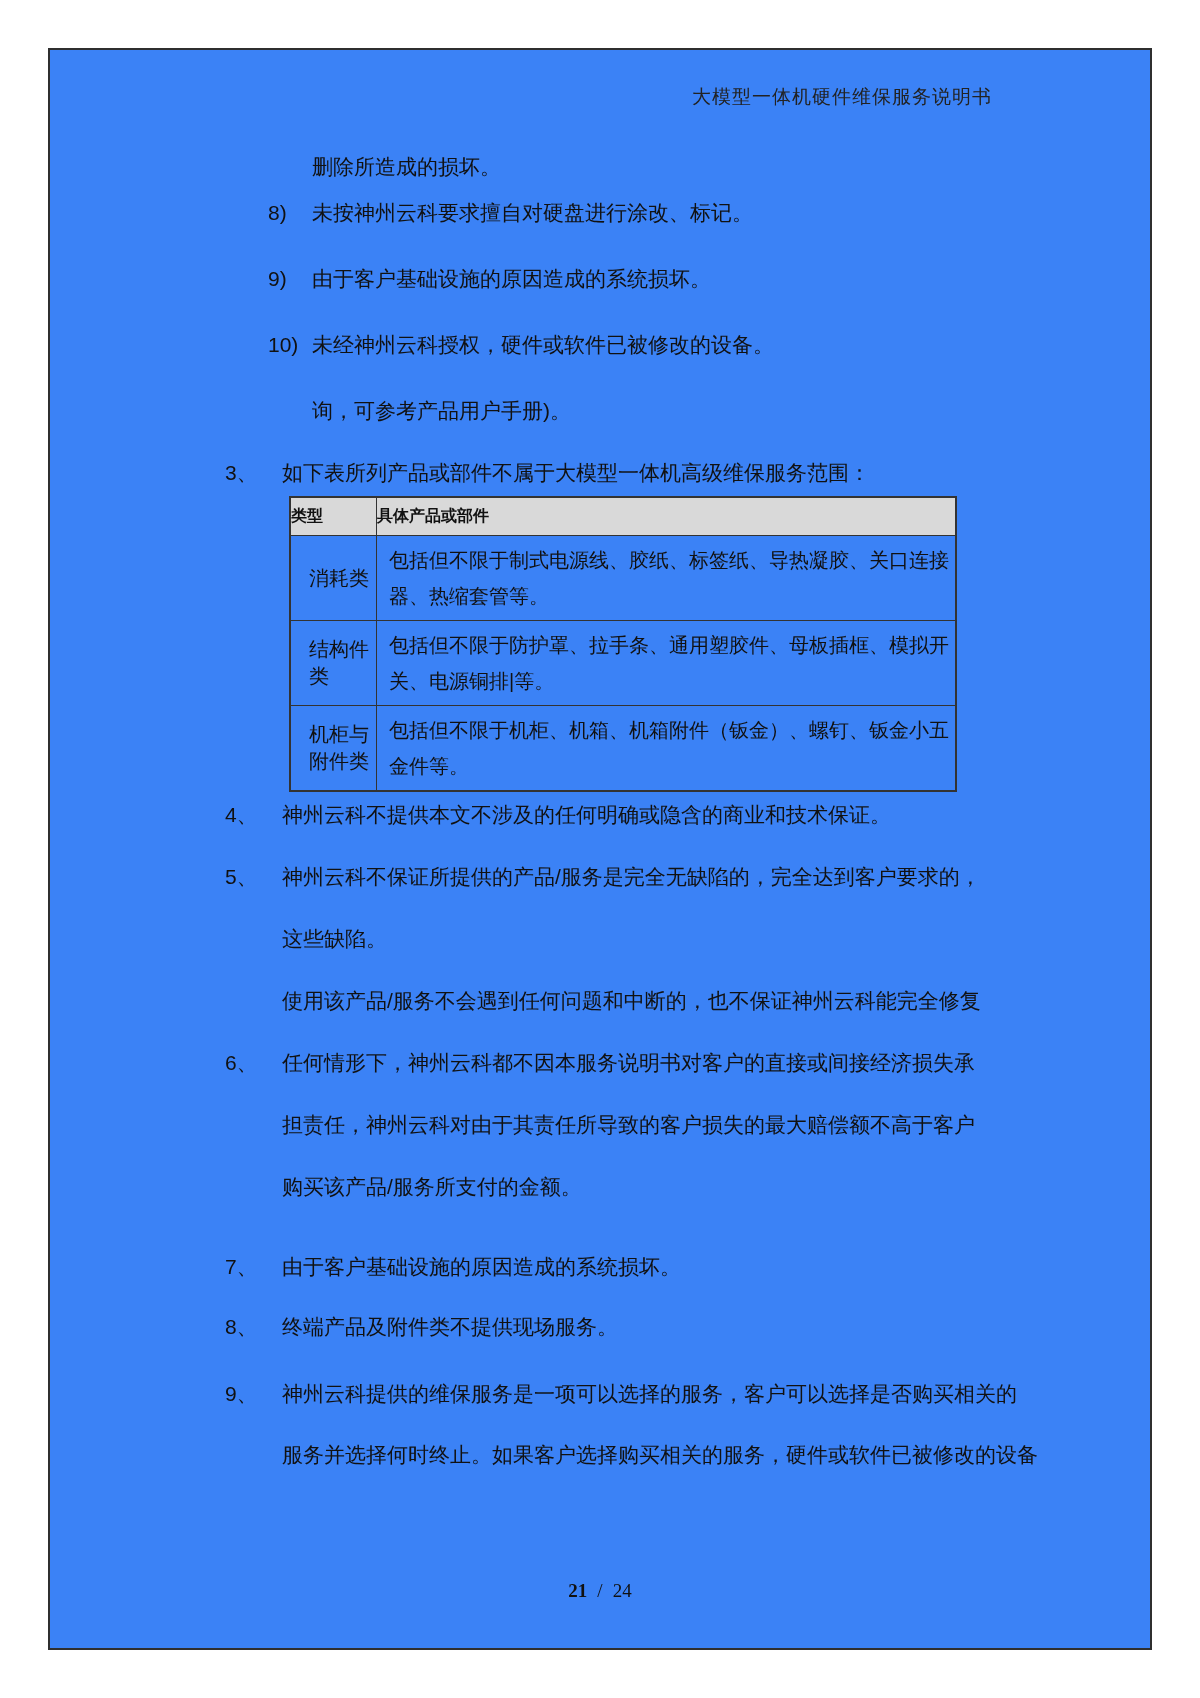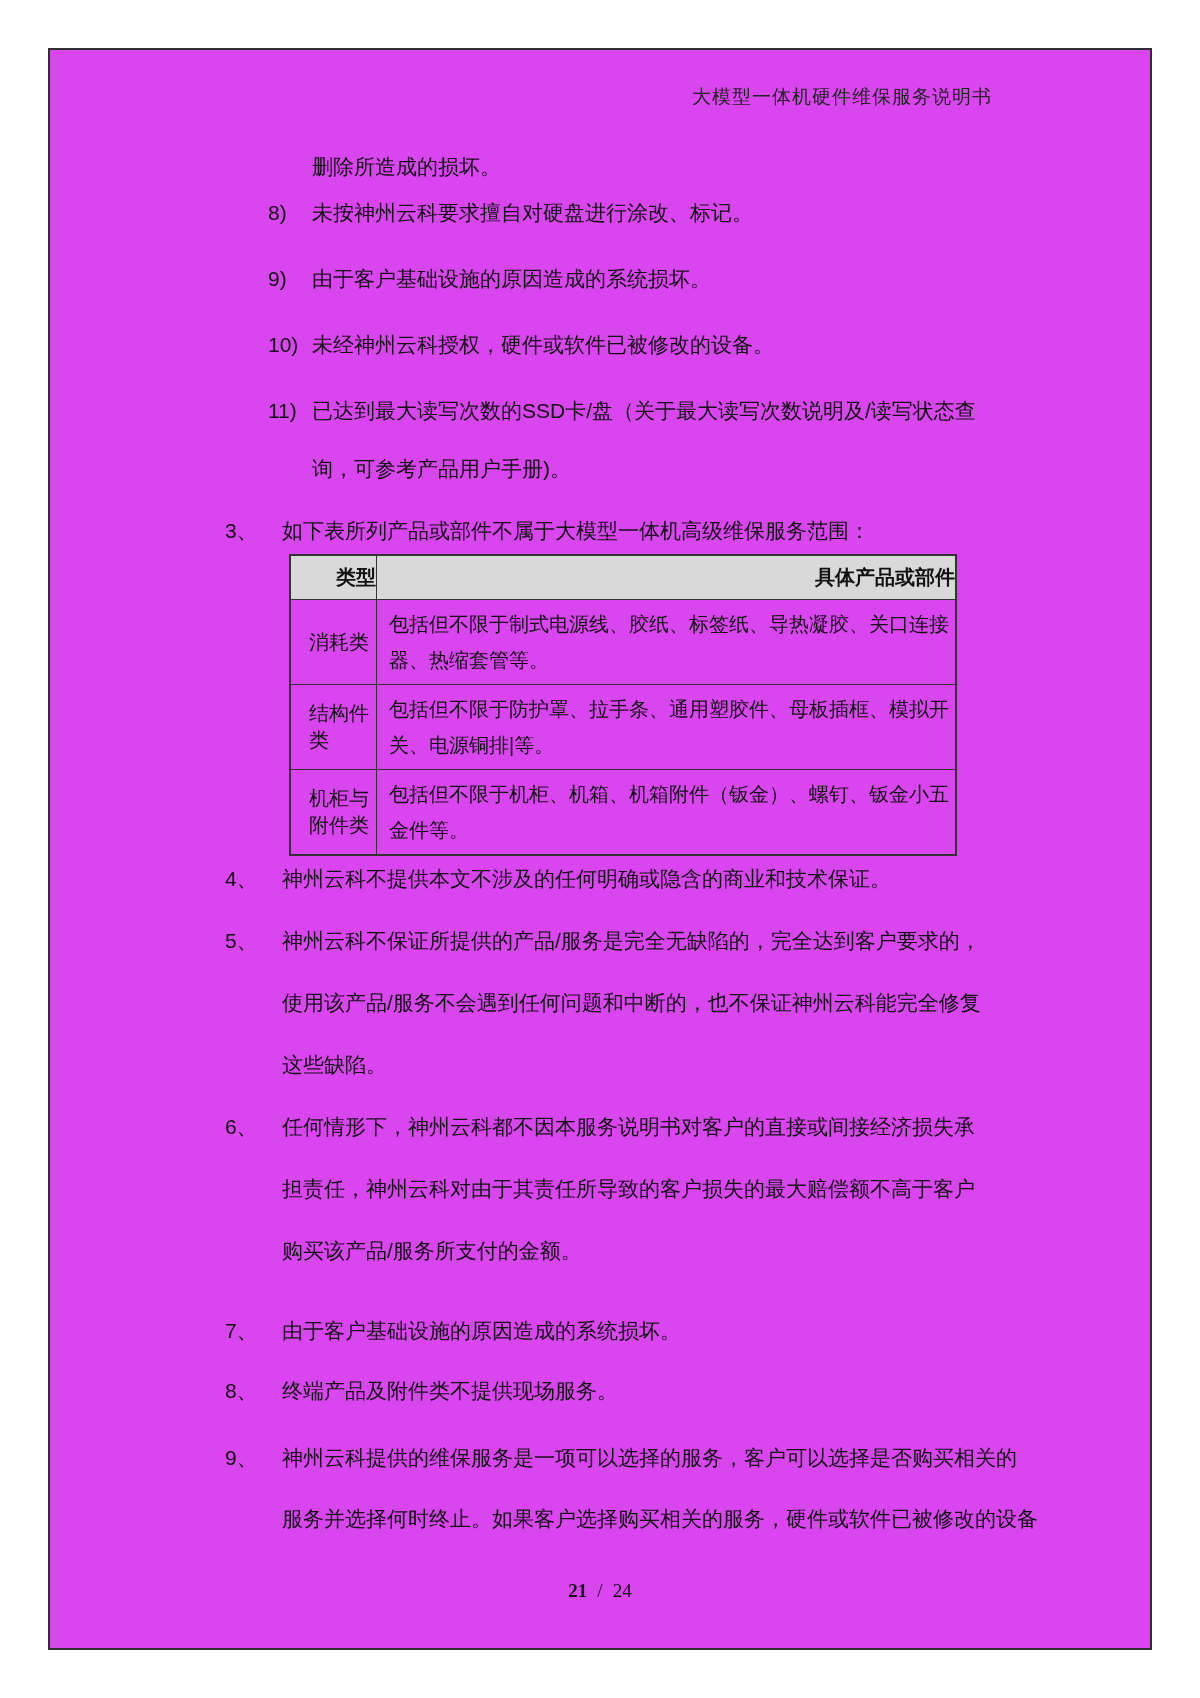--- a/index.html
+++ b/index.html
@@ -14,21 +14,21 @@
     font-family: "Liberation Sans", sans-serif;
     color: #111111;
   }
   .frame {
     position: absolute;
     left: 48px;
     top: 48px;
     right: 48px;
     bottom: 48px;
     border: 2px solid #2f2f2f;
-    background: #d946ef;
+    background: #3b82f6;
   }
   .header {
     margin-top: 36px;
     margin-bottom: 44px;
     height: 22px;
     line-height: 22px;
     text-align: right;
     padding-right: 158px;
     font-family: "Liberation Serif", serif;
     font-size: 19px;
@@ -65,24 +65,24 @@
     width: 668px;
     border: 2px solid #333333;
     margin-bottom: 8px;
   }
   table.exclusion th,
   table.exclusion td {
     border: 1px solid #333333;
   }
   table.exclusion th {
     background: #d9d9d9;
-    font-size: 20px;
+    font-size: 16px;
     font-weight: bold;
     padding: 8px 0;
-    text-align: right;
+    text-align: left;
     color: #111111;
   }
   table.exclusion col.c1 { width: 160px; }
   table.exclusion col.c2 { width: 508px; }
   td.type-cell {
     padding-left: 18px;
     font-size: 20px;
     vertical-align: middle;
   }
   td.desc-cell {
@@ -126,24 +126,20 @@
   <div class="line li sub mb-36">
     <span class="num">9)</span>
     <span class="txt">由于客户基础设施的原因造成的系统损坏。</span>
   </div>
 
   <div class="line li sub mb-36">
     <span class="num">10)</span>
     <span class="txt">未经神州云科授权，硬件或软件已被修改的设备。</span>
   </div>
 
-  <div class="line li sub mb-28">
-    <span class="num">11)</span>
-    <span class="txt">已达到最大读写次数的SSD卡/盘（关于最大读写次数说明及/读写状态查</span>
-  </div>
   <div class="line cont-sub mb-32">询，可参考产品用户手册)。</div>
 
   <div class="line li main mb-8">
     <span class="num">3、</span>
     <span class="txt">如下表所列产品或部件不属于大模型一体机高级维保服务范围：</span>
   </div>
 
   <table class="exclusion">
     <colgroup>
         <col class="c1">
@@ -182,22 +178,22 @@
 
   <div class="line li main mb-32">
     <span class="num">4、</span>
     <span class="txt">神州云科不提供本文不涉及的任何明确或隐含的商业和技术保证。</span>
   </div>
 
   <div class="line li main mb-32">
     <span class="num">5、</span>
     <span class="txt">神州云科不保证所提供的产品/服务是完全无缺陷的，完全达到客户要求的，</span>
   </div>
+  <div class="line cont-main mb-32">这些缺陷。</div>
   <div class="line cont-main mb-32">使用该产品/服务不会遇到任何问题和中断的，也不保证神州云科能完全修复</div>
-  <div class="line cont-main mb-32">这些缺陷。</div>
 
   <div class="line li main mb-32">
     <span class="num">6、</span>
     <span class="txt">任何情形下，神州云科都不因本服务说明书对客户的直接或间接经济损失承</span>
   </div>
   <div class="line cont-main mb-32">担责任，神州云科对由于其责任所导致的客户损失的最大赔偿额不高于客户</div>
   <div class="line cont-main mb-34">购买该产品/服务所支付的金额。</div>
 
   <div class="line li main mb-30">
     <span class="num">7、</span>

